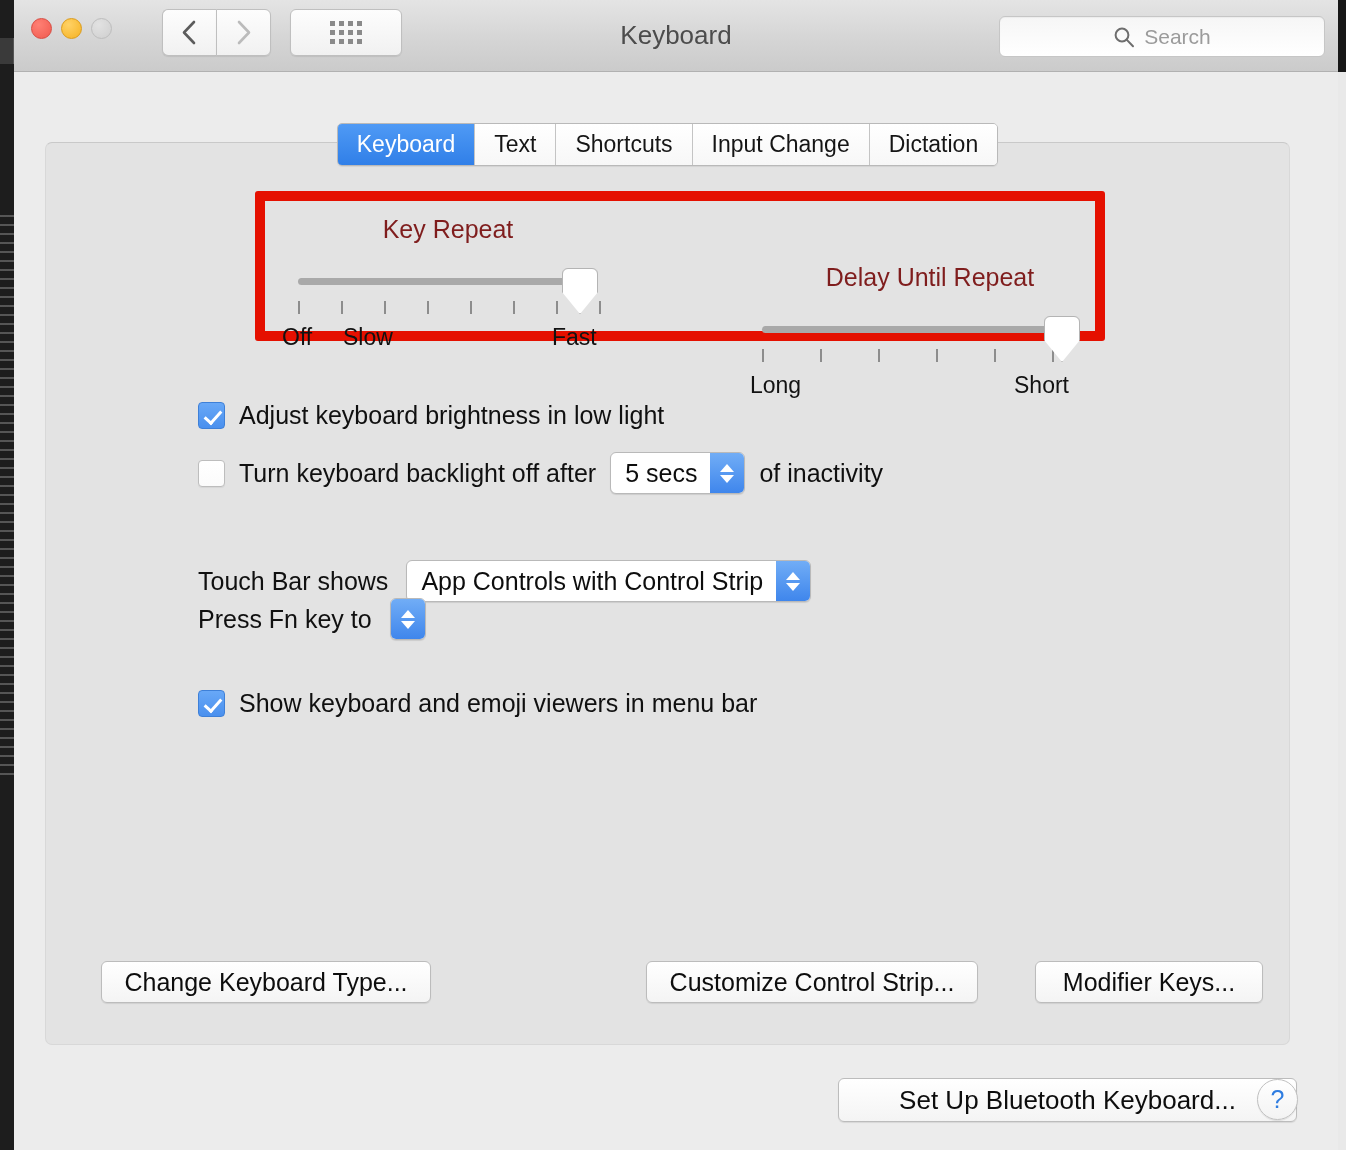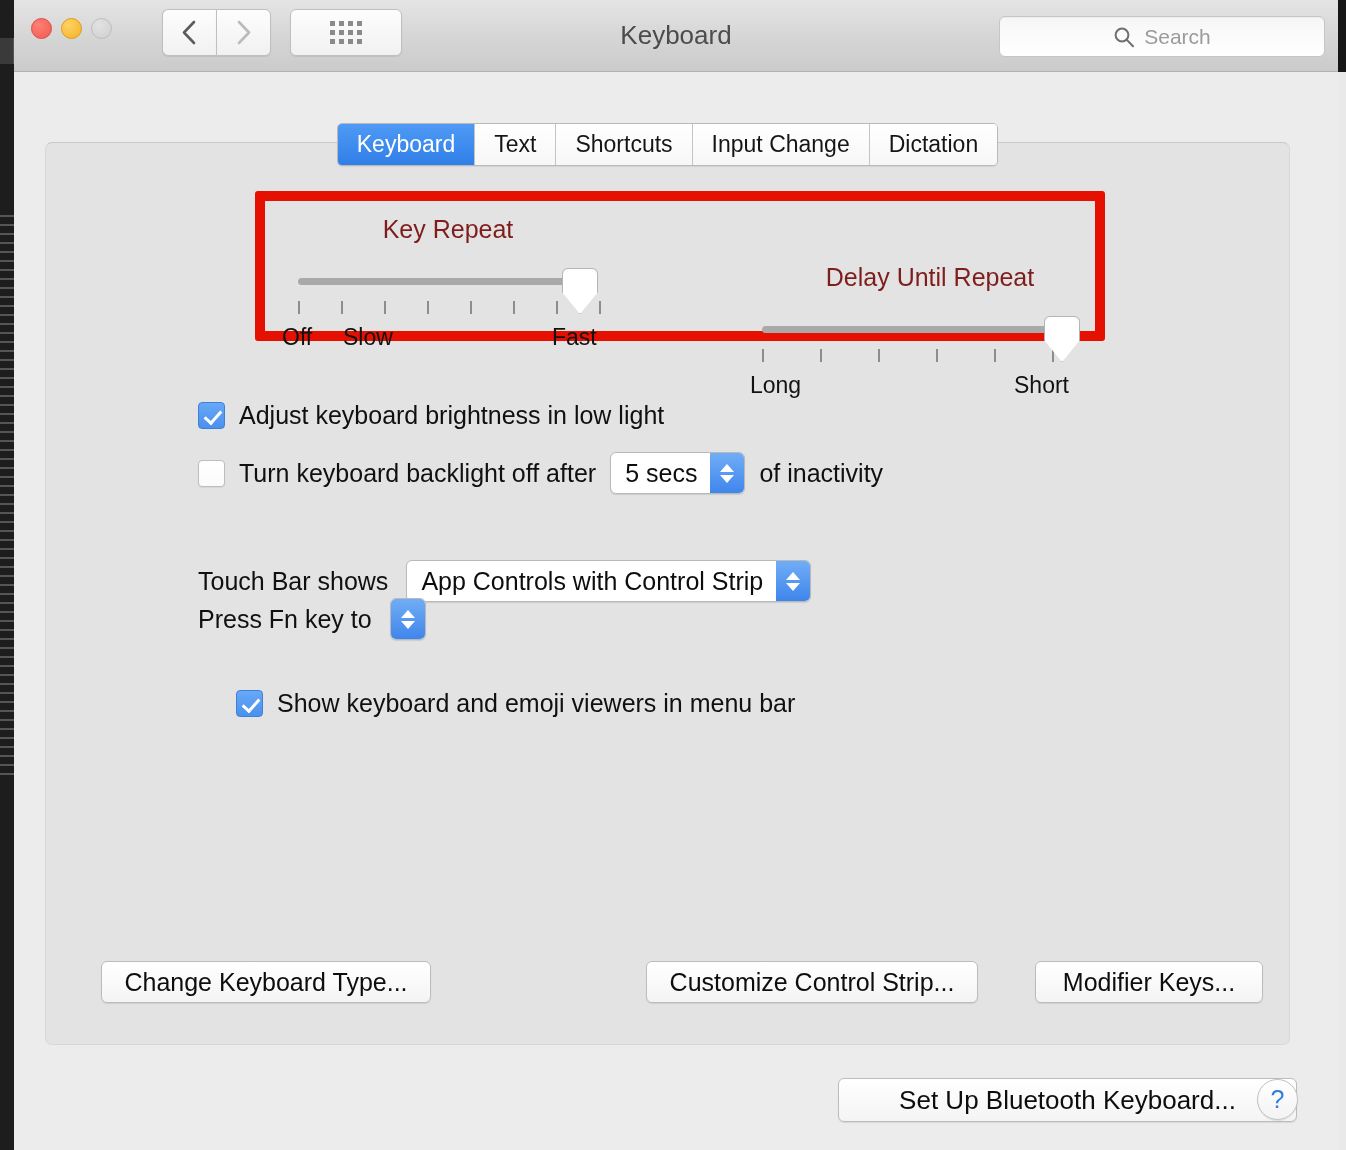--- a/index.html
+++ b/index.html
@@ -531,21 +531,21 @@
       <div class="row" style="left:152px; top:455px;">
         <span class="label-plain">Press Fn key to</span>
         <span class="popup" style="margin-left:18px">
           <span class="parrows">
             <span class="arrow-up"></span>
             <span class="arrow-dn"></span>
           </span>
         </span>
       </div>
 
-      <div class="row" style="left:152px; top:546px;margin-left:38px;">
+      <div class="row" style="left:152px; top:546px;">
         <span class="cb on"></span>
         <span class="rowtext">Show keyboard and emoji viewers in menu bar</span>
       </div>
 
       <div class="pushbtn" style="left:55px; top:818px; width:330px;">Change Keyboard Type...</div>
       <div class="pushbtn" style="left:600px; top:818px; width:332px;">Customize Control Strip...</div>
       <div class="pushbtn" style="left:989px; top:818px; width:228px;">Modifier Keys...</div>
     </div>
 
     <div class="bt-button">Set Up Bluetooth Keyboard...</div>

